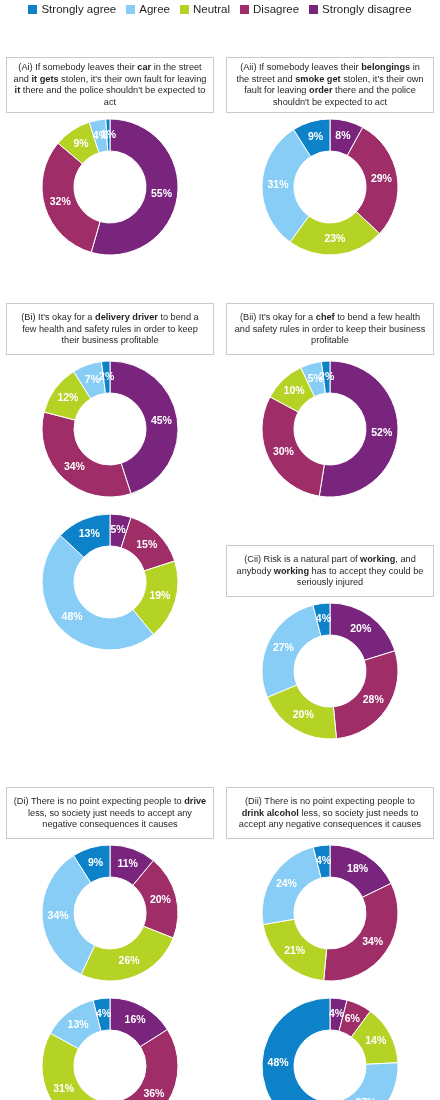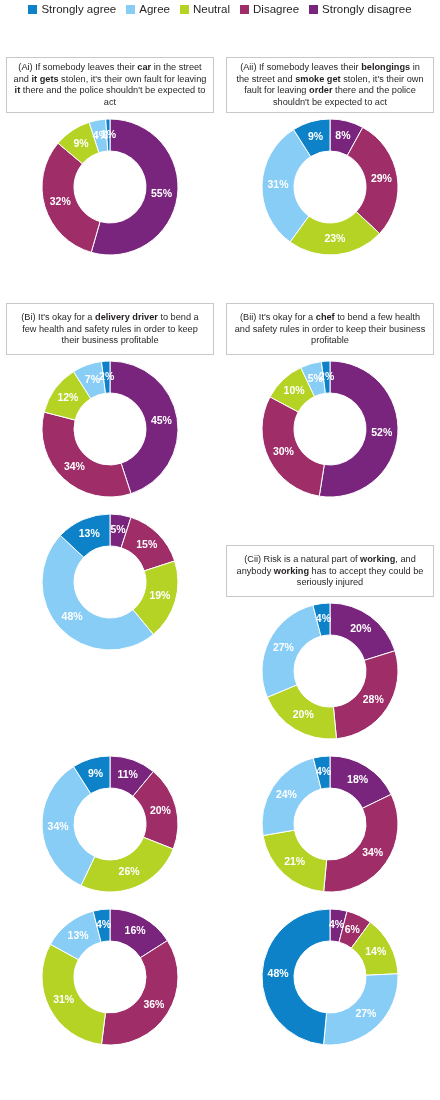--- a/index.html
+++ b/index.html
@@ -207,36 +207,42 @@
             <path d="M 57.921936871686604 9.17948830504777 A 68 68 0 0 1 74.99999999999999 7 L 75 39 A 36 36 0 0 0 65.95867246148114 40.15384674973117 Z" fill="#0d82c8" stroke="#ffffff" stroke-width="1"></path>
             <text class="slice-label" x="105.8" y="33.1">20%</text>
             <text class="slice-label" x="118.3" y="103.8">28%</text>
             <text class="slice-label" x="48.3" y="119.6">20%</text>
             <text class="slice-label" x="28.4" y="51.9">27%</text>
             <text class="slice-label" x="68.4" y="23.4">4%</text>
           </svg>
         </div>
       </div>
       <div class="cell">
+        <div class="caption">
+          <div><span>(Di) There is no point expecting people to </span><b>drive</b><span> less, so society just needs to accept any negative consequences it causes</span></div>
+        </div>
         <div class="chart-wrap">
           <svg class="donut" width="150" height="150" viewBox="0 0 150 150">
             <path d="M 75 7 A 68 68 0 0 1 118.3448313029109 22.605099491246335 L 97.94726363095283 47.26152326007159 A 36 36 0 0 0 75 39 Z" fill="#79257e" stroke="#ffffff" stroke-width="1"></path>
             <path d="M 118.3448313029109 22.605099491246335 A 68 68 0 0 1 138.2248010404011 100.0324695825581 L 108.47195349197705 88.2524838966484 A 36 36 0 0 0 97.94726363095283 47.26152326007159 Z" fill="#9e2d68" stroke="#ffffff" stroke-width="1"></path>
             <path d="M 138.2248010404011 100.0324695825581 A 68 68 0 0 1 46.04700817357508 136.52823956768935 L 59.6719455036574 107.57377388877671 A 36 36 0 0 0 108.47195349197705 88.2524838966484 Z" fill="#b5d325" stroke="#ffffff" stroke-width="1"></path>
             <path d="M 46.04700817357508 136.52823956768935 A 68 68 0 0 1 38.56377794142825 17.585701065862963 L 55.71023538075613 44.60419468192745 A 36 36 0 0 0 59.6719455036574 107.57377388877671 Z" fill="#88cdf5" stroke="#ffffff" stroke-width="1"></path>
             <path d="M 38.56377794142825 17.585701065862963 A 68 68 0 0 1 74.99999999999999 7 L 75 39 A 36 36 0 0 0 55.71023538075613 44.60419468192745 Z" fill="#0d82c8" stroke="#ffffff" stroke-width="1"></path>
             <text class="slice-label" x="92.6" y="26.1">11%</text>
             <text class="slice-label" x="125.4" y="62.1">20%</text>
             <text class="slice-label" x="94.1" y="123.3">26%</text>
             <text class="slice-label" x="23.1" y="78.3">34%</text>
             <text class="slice-label" x="60.5" y="25.1">9%</text>
           </svg>
         </div>
       </div>
       <div class="cell">
+        <div class="caption">
+          <div><span>(Dii) There is no point expecting people to </span><b>drink alcohol</b><span> less, so society just needs to accept any negative consequences it causes</span></div>
+        </div>
         <div class="chart-wrap">
           <svg class="donut" width="150" height="150" viewBox="0 0 150 150">
             <path d="M 75 7 A 68 68 0 0 1 136.20018034066004 45.359859543674766 L 107.40009547446708 59.308160934886644 A 36 36 0 0 0 75 39 Z" fill="#79257e" stroke="#ffffff" stroke-width="1"></path>
             <path d="M 136.20018034066004 45.359859543674766 A 68 68 0 0 1 68.66380981108313 142.70415566189325 L 71.64554637057341 110.84337652688467 A 36 36 0 0 0 107.40009547446708 59.308160934886644 Z" fill="#9e2d68" stroke="#ffffff" stroke-width="1"></path>
             <path d="M 68.66380981108313 142.70415566189325 A 68 68 0 0 1 7.992662960369671 86.5765617891231 L 39.52552744960747 81.12876800600635 A 36 36 0 0 0 71.64554637057341 110.84337652688467 Z" fill="#b5d325" stroke="#ffffff" stroke-width="1"></path>
             <path d="M 7.992662960369671 86.5765617891231 A 68 68 0 0 1 58.25303433542393 9.094468054422691 L 66.13395935404796 40.108836028812014 A 36 36 0 0 0 39.52552744960747 81.12876800600635 Z" fill="#88cdf5" stroke="#ffffff" stroke-width="1"></path>
             <path d="M 58.25303433542393 9.094468054422691 A 68 68 0 0 1 74.99999999999999 7 L 75 39 A 36 36 0 0 0 66.13395935404796 40.108836028812014 Z" fill="#0d82c8" stroke="#ffffff" stroke-width="1"></path>
             <text class="slice-label" x="102.6" y="30.9">18%</text>
             <text class="slice-label" x="117.7" y="104.6">34%</text>
             <text class="slice-label" x="39.7" y="113.2">21%</text>

